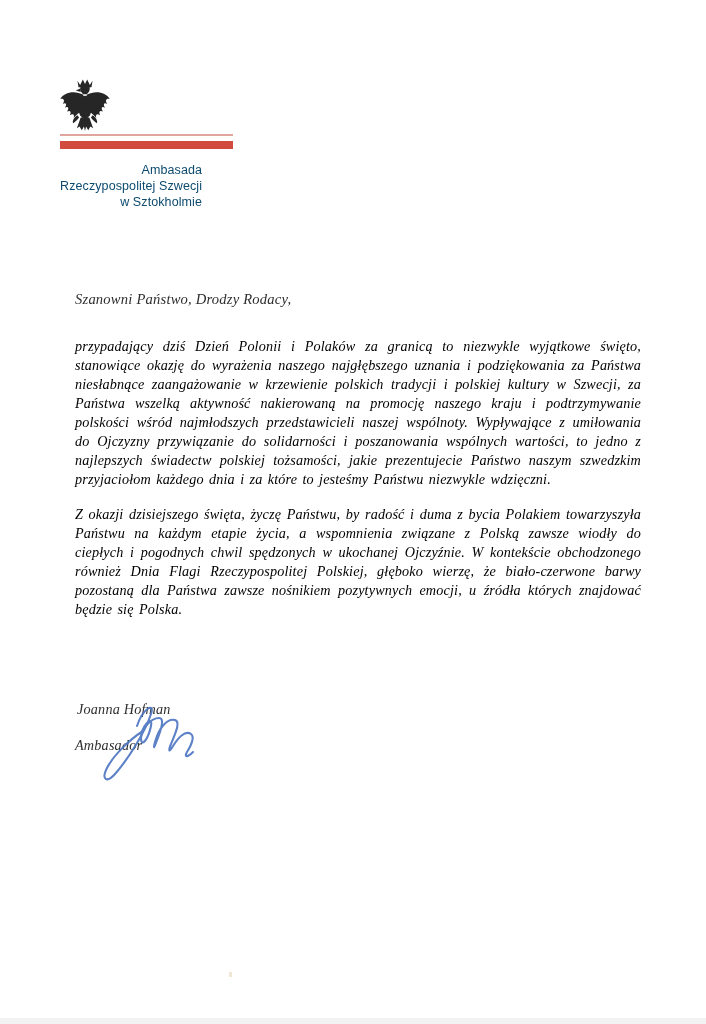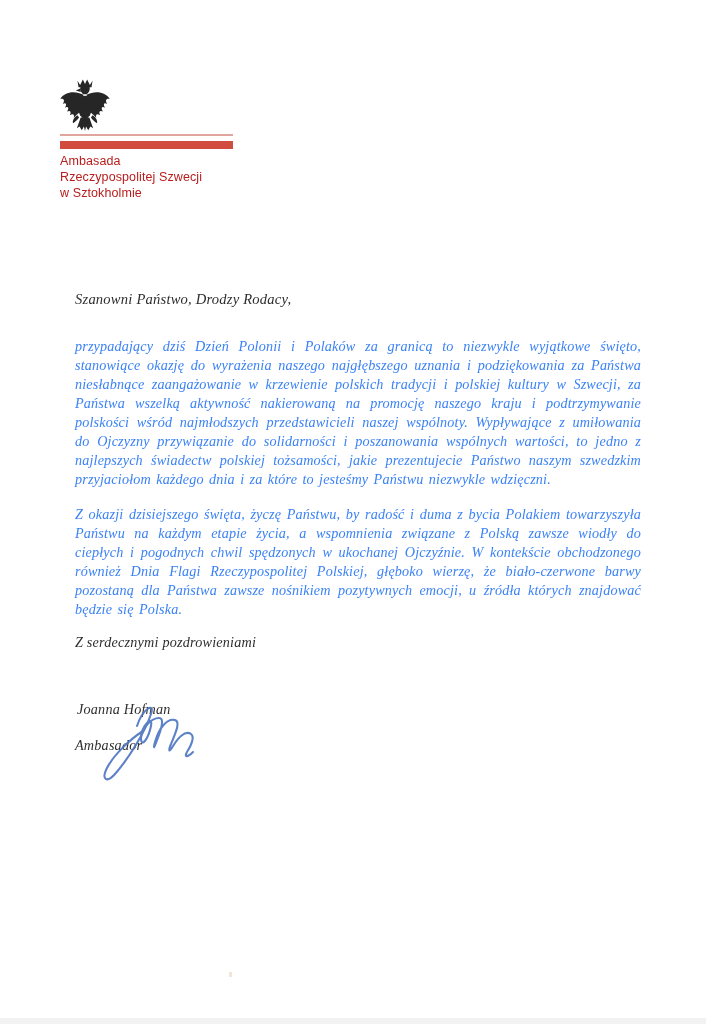--- a/index.html
+++ b/index.html
@@ -27,26 +27,27 @@
     background: #e0a69d;
   }
   .flag-red {
     position: absolute;
     left: 60px; top: 141px;
     width: 173px; height: 8px;
     background: #d14b3e;
   }
   .org-block {
     position: absolute;
-    left: 60px; top: 153px;
+    left: 60px; top: 162px;
     font-family: "Liberation Sans", sans-serif;
     font-size: 12.5px;
     line-height: 16px;
-    color: #b91c1c;
+    color: #0c4a6e;
     letter-spacing: 0.1px;
+    text-align: right;
   }
 
   
   .salutation {
     position: absolute;
     left: 75px; top: 291px;
     font-size: 14.6px;
     font-style: italic;
     font-weight: normal;
     letter-spacing: 0.2px;
@@ -54,21 +55,21 @@
   .para {
     position: absolute;
     left: 75px;
     width: 566px;
     font-size: 14.2px;
     font-style: italic;
     line-height: 19px;
     text-align: justify;
     word-spacing: 1.6px;
     letter-spacing: 0.15px;
-    color: #3b82f6;
+    color: #000000;
   }
   .para-1 { top: 337px; }
   .para-2 { top: 505px; }
   .closing {
     position: absolute;
     left: 75px; top: 634px;
     font-size: 14.2px;
     font-style: italic;
     letter-spacing: 0.2px;
   }
@@ -140,21 +141,20 @@
     <div>Ambasada</div>
     <div>Rzeczypospolitej Szwecji</div>
     <div>w Sztokholmie</div>
   </div>
 
   <div class="salutation">Szanowni Państwo, Drodzy Rodacy,</div>
 
   <div class="para para-1">przypadający dziś Dzień Polonii i Polaków za granicą to niezwykle wyjątkowe święto, stanowiące okazję do wyrażenia naszego najgłębszego uznania i podziękowania za Państwa niesłabnące zaangażowanie w krzewienie polskich tradycji i polskiej kultury w Szwecji, za Państwa wszelką aktywność nakierowaną na promocję naszego kraju i podtrzymywanie polskości wśród najmłodszych przedstawicieli naszej wspólnoty. Wypływające z umiłowania do Ojczyzny przywiązanie do solidarności i poszanowania wspólnych wartości, to jedno z najlepszych świadectw polskiej tożsamości, jakie prezentujecie Państwo naszym szwedzkim przyjaciołom każdego dnia i za które to jesteśmy Państwu niezwykle wdzięczni.</div>
   <div class="para para-2">Z okazji dzisiejszego święta, życzę Państwu, by radość i duma z bycia Polakiem towarzyszyła Państwu na każdym etapie życia, a wspomnienia związane z Polską zawsze wiodły do ciepłych i pogodnych chwil spędzonych w ukochanej Ojczyźnie. W kontekście obchodzonego również Dnia Flagi Rzeczypospolitej Polskiej, głęboko wierzę, że biało-czerwone barwy pozostaną dla Państwa zawsze nośnikiem pozytywnych emocji, u źródła których znajdować będzie się Polska.</div>
 
-  <div class="closing">Z serdecznymi pozdrowieniami</div>
 
   <div class="signer-name">Joanna Hofman</div>
   <div class="signer-title">Ambasador</div>
 
   <svg class="signature-svg" viewBox="0 0 130 90" xmlns="http://www.w3.org/2000/svg" aria-hidden="true">
     <g fill="none" stroke="#5077c3" stroke-width="2.1" stroke-linecap="round" opacity="0.92">
 
       <path d="M52,28 C58,10 70,4 66,16 C60,34 44,60 30,76 C22,85 16,82 22,70 C28,58 44,42 58,33"></path>
 
       <path d="M56,36 C60,24 68,18 66,28 C63,42 56,50 56,40 C57,30 66,20 74,20 C80,20 76,32 72,42 C69,50 68,52 70,44 C74,30 82,20 90,22 C96,24 90,36 86,46 C83,53 84,55 88,48 C93,40 100,32 106,36 C110,39 106,48 102,54 C99,59 102,60 108,54"></path>

